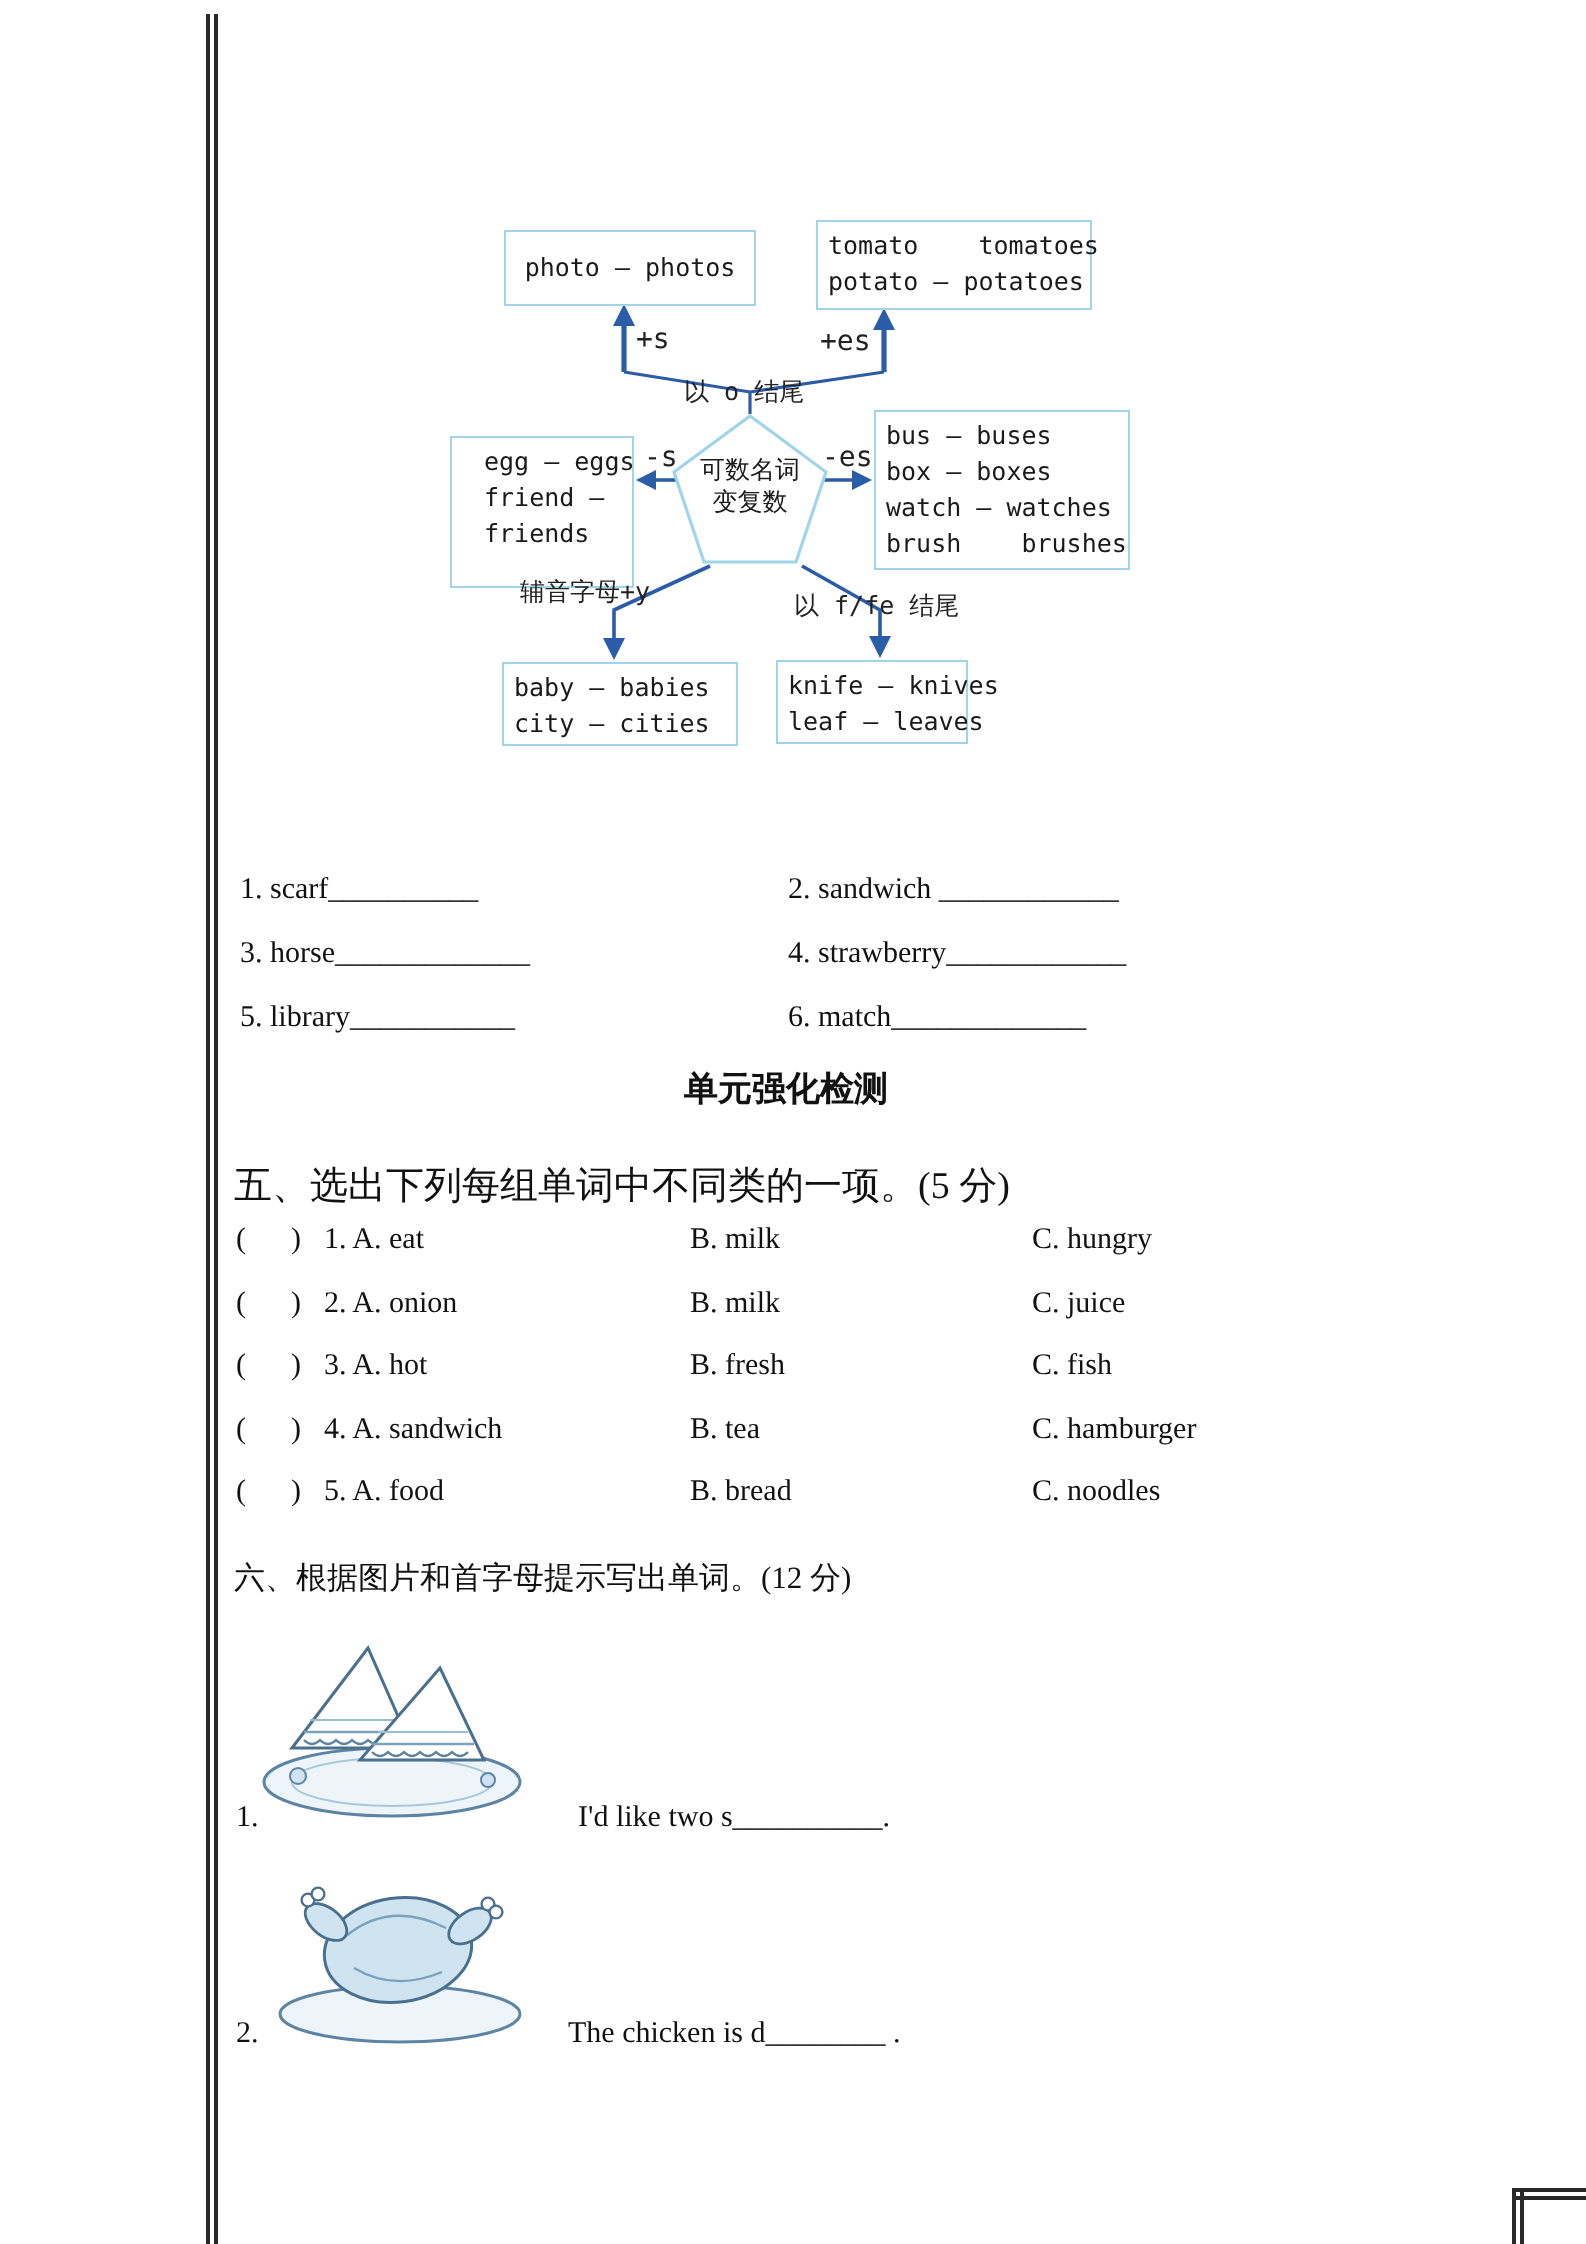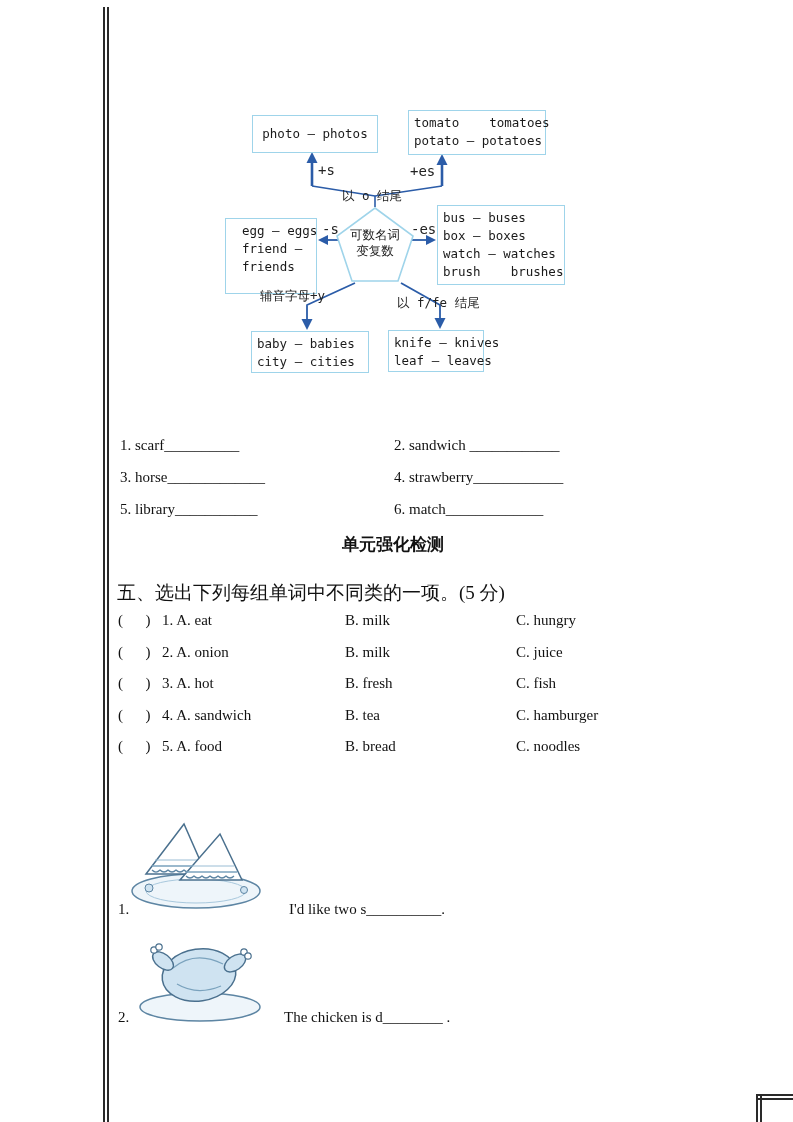--- a/index.html
+++ b/index.html
@@ -174,20 +174,21 @@
     <span class="ob">B. tea</span>
     <span class="oc">C. hamburger</span>
   </div>
   <div class="s5row r4">
     <span class="br">(      )</span>
     <span class="it">5. A. food</span>
     <span class="ob">B. bread</span>
     <span class="oc">C. noodles</span>
   </div>
 
+  <div class="h6sec">六、根据图片和首字母提示写出单词。(12 分)</div>
 
   <svg class="pic sandwich" width="148" height="100" viewBox="0 0 148 100" role="img" aria-label="sandwich-illustration">
     <ellipse cx="74" cy="79" rx="64" ry="17" fill="#eef5fa" stroke="#5d85a3" stroke-width="1.5"></ellipse>
     <ellipse cx="74" cy="79" rx="50" ry="12" fill="none" stroke="#a8c8dd" stroke-width="1"></ellipse>
     <circle cx="27" cy="76" r="4" fill="#cfe3f1" stroke="#5d85a3" stroke-width="1"></circle>
     <circle cx="122" cy="78" r="3.5" fill="#cfe3f1" stroke="#5d85a3" stroke-width="1"></circle>
     <polygon points="24,62 62,12 84,62" fill="#ffffff" stroke="#4a708e" stroke-width="1.5"></polygon>
     <line x1="30" y1="54" x2="79" y2="54" stroke="#7aa2bd" stroke-width="1.3"></line>
     <line x1="33" y1="48" x2="76" y2="48" stroke="#9abdd4" stroke-width="1"></line>
     <path d="M30 58 q4 4 8 0 q4 4 8 0 q4 4 8 0 q4 4 8 0 q4 4 8 0 q4 4 8 0" fill="none" stroke="#5d85a3" stroke-width="1.2"></path>

